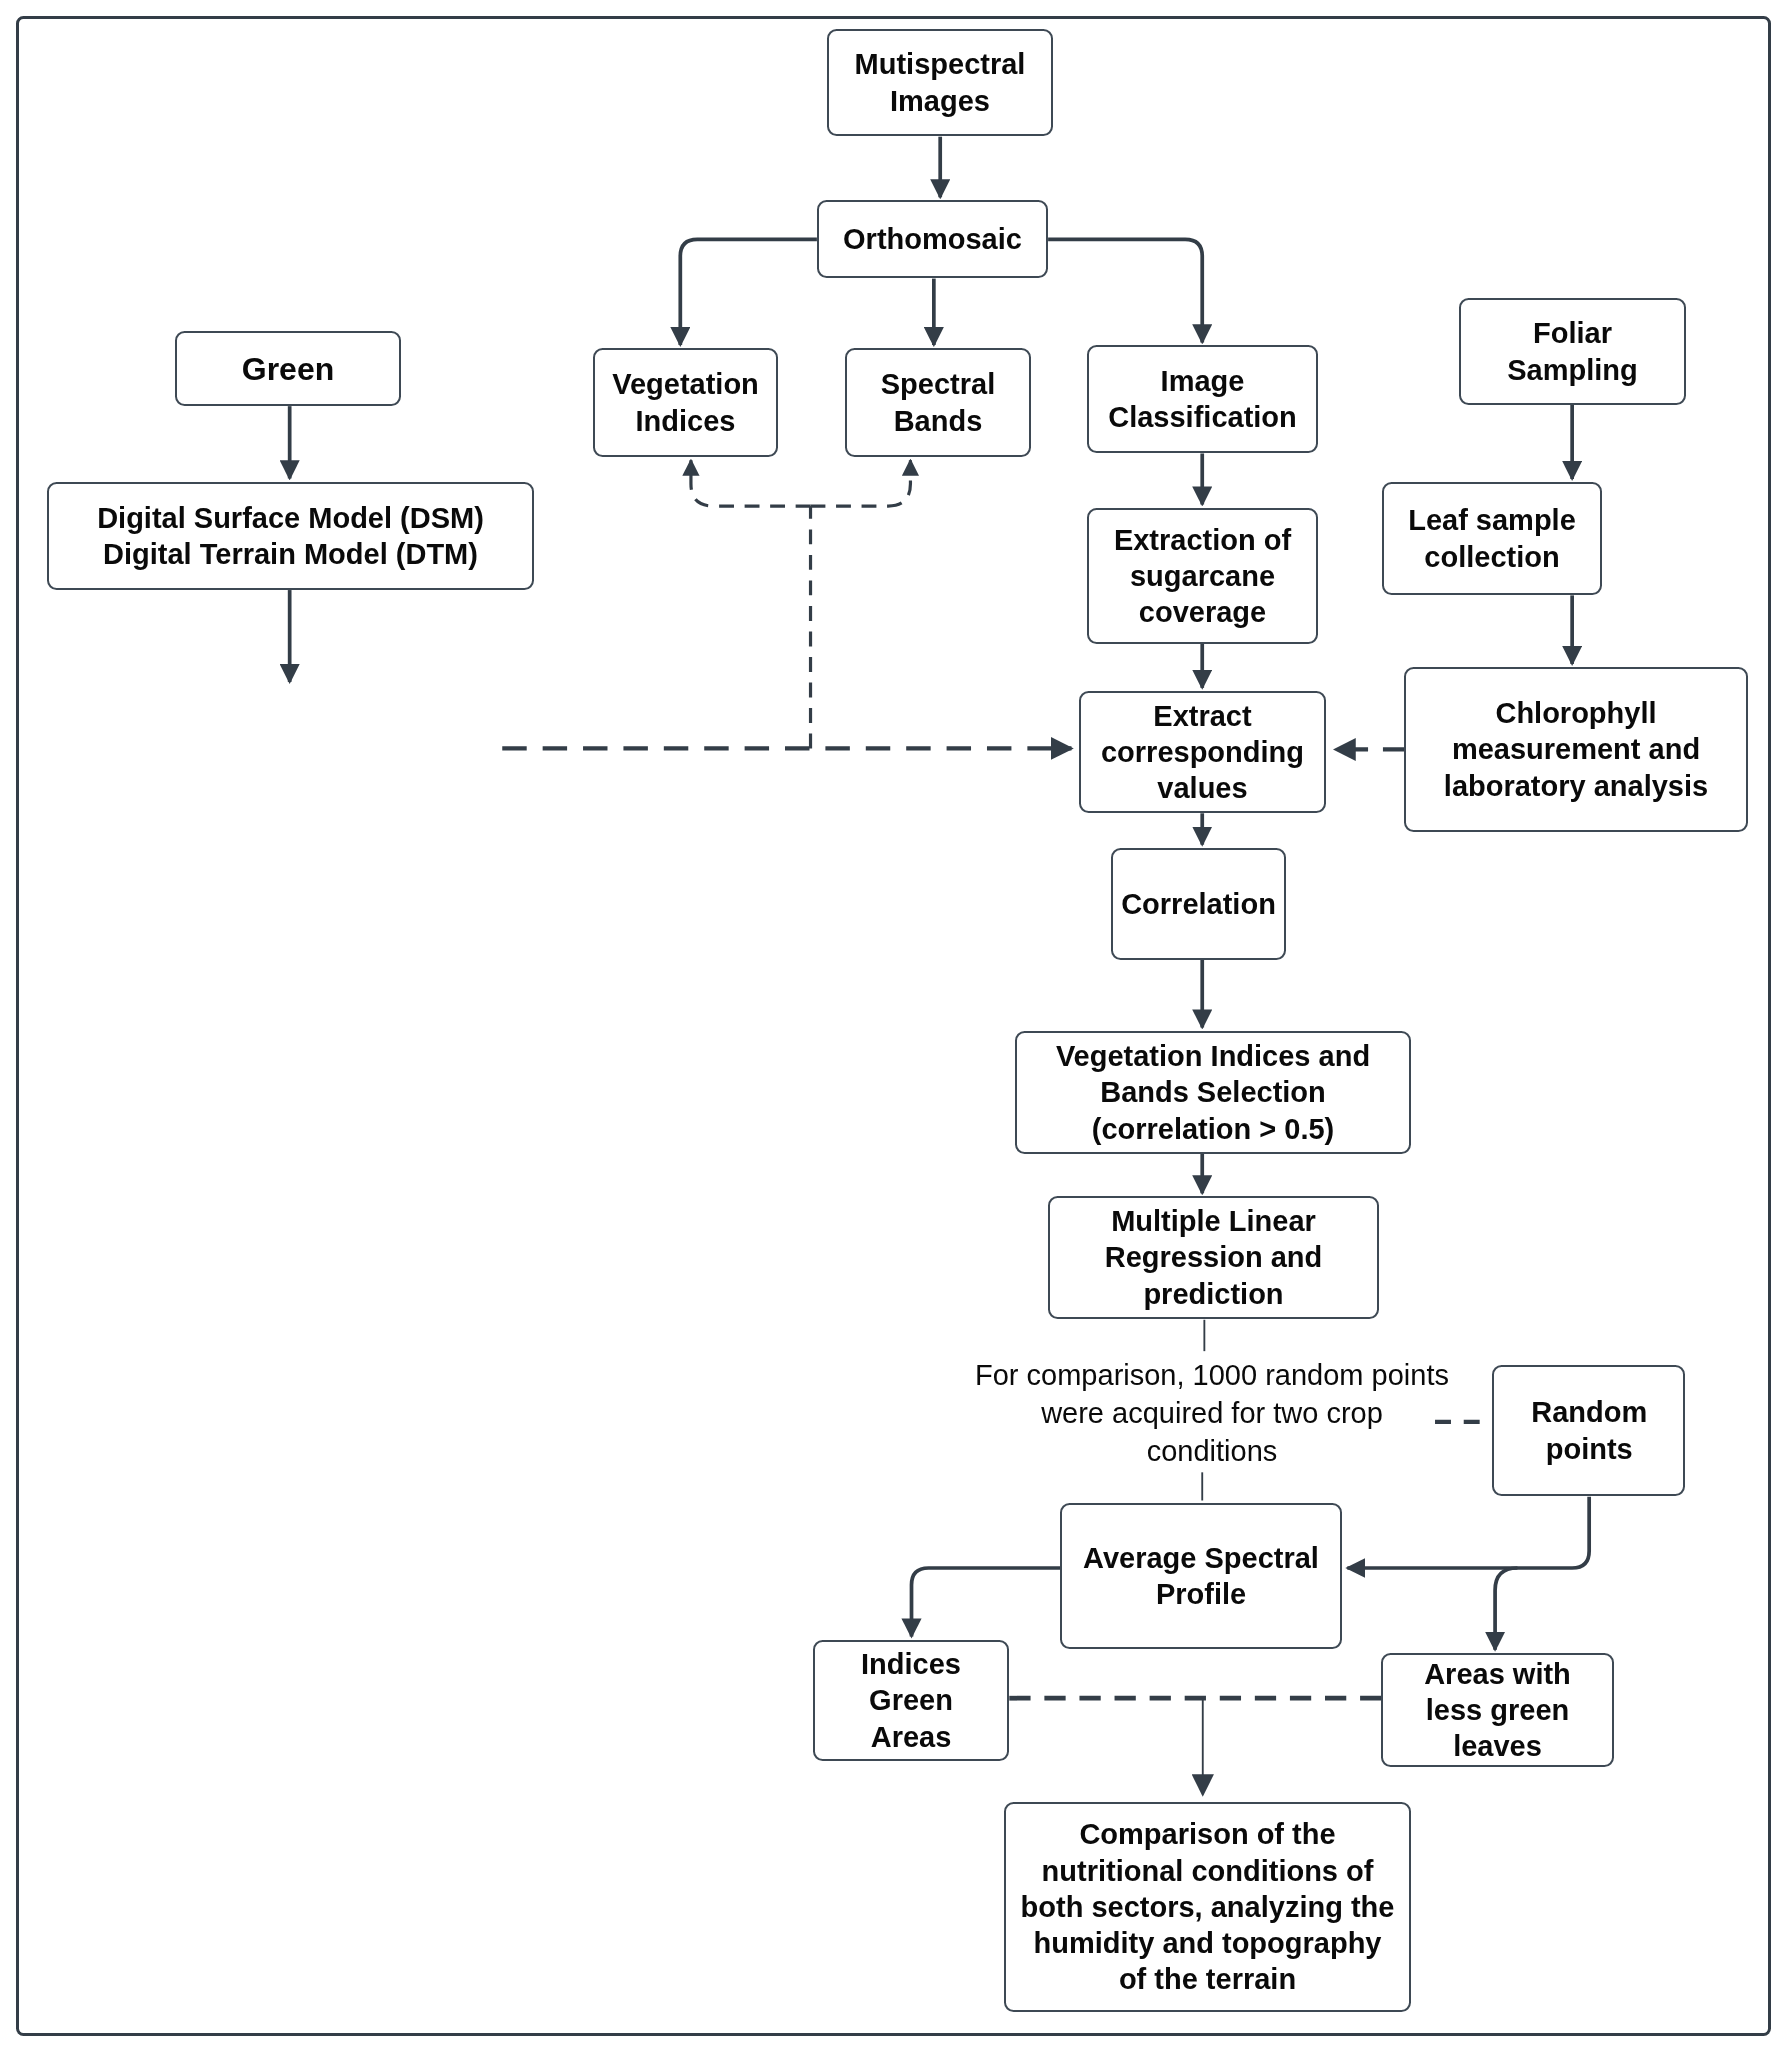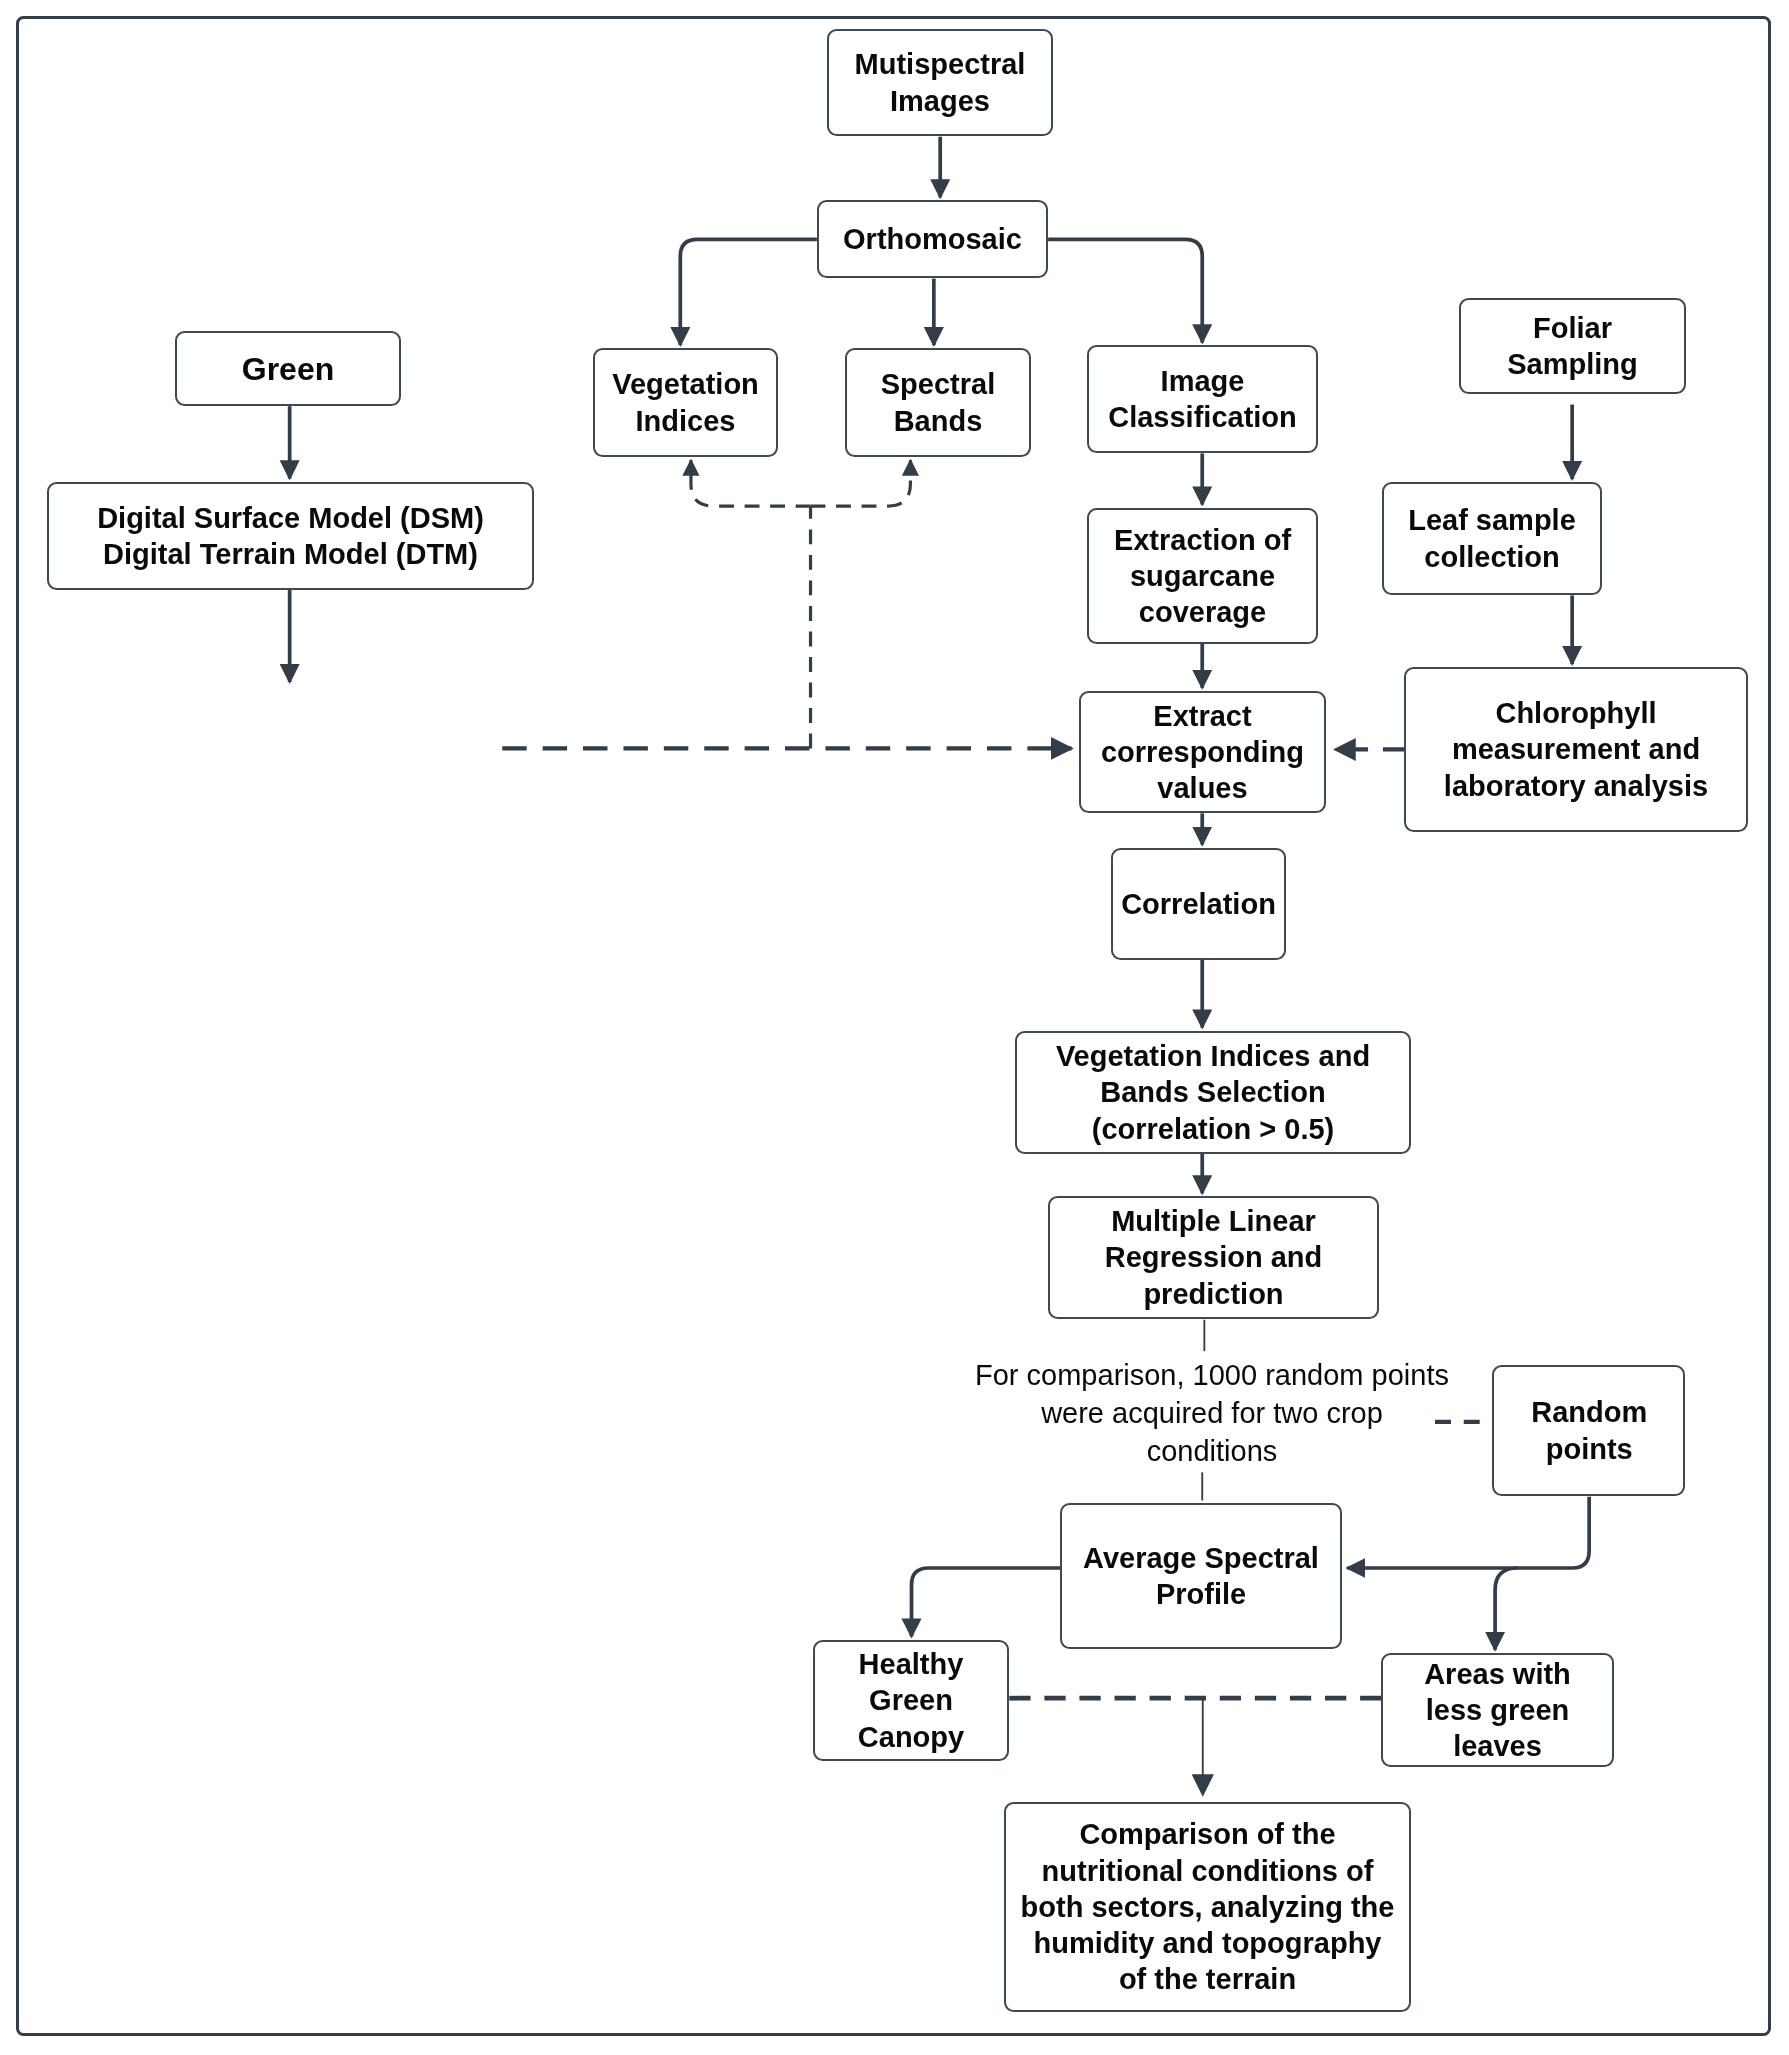--- a/index.html
+++ b/index.html
@@ -105,28 +105,28 @@
     </g>
   </svg>
 
   <div class="node" style="left:827px;top:29px;width:226px;height:107px;">Mutispectral Images</div>
   <div class="node" style="left:817px;top:200px;width:231px;height:78px;">Orthomosaic</div>
   <div class="node" style="left:593px;top:348px;width:185px;height:109px;">Vegetation Indices</div>
   <div class="node" style="left:845px;top:348px;width:186px;height:109px;">Spectral Bands</div>
   <div class="node" style="left:1087px;top:345px;width:231px;height:108px;">Image Classification</div>
   <div class="node" style="left:175px;top:331px;width:226px;height:75px;font-size:32px;">Green</div>
   <div class="node" style="left:47px;top:482px;width:487px;height:108px;">Digital Surface Model (DSM) Digital Terrain Model (DTM)</div>
-  <div class="node" style="left:1459px;top:298px;width:227px;height:96px;">Foliar Sampling</div>
+  <div class="node" style="left:1459px;top:298px;width:227px;height:107px;">Foliar Sampling</div>
   <div class="node" style="left:1382px;top:482px;width:220px;height:113px;">Leaf sample collection</div>
   <div class="node" style="left:1404px;top:667px;width:344px;height:165px;">Chlorophyll measurement and laboratory analysis</div>
   <div class="node" style="left:1087px;top:508px;width:231px;height:136px;">Extraction of sugarcane coverage</div>
   <div class="node" style="left:1079px;top:691px;width:247px;height:122px;">Extract corresponding values</div>
   <div class="node" style="left:1111px;top:848px;width:175px;height:112px;">Correlation</div>
   <div class="node" style="left:1015px;top:1031px;width:396px;height:123px;">Vegetation Indices and Bands Selection (correlation &gt; 0.5)</div>
   <div class="node" style="left:1048px;top:1196px;width:331px;height:123px;">Multiple Linear Regression and prediction</div>
   <div class="note" style="left:973px;top:1353px;width:478px;height:120px;">For comparison, 1000 random points were acquired for two crop conditions</div>
   <div class="node" style="left:1492px;top:1365px;width:193px;height:131px;padding-left:12px;">Random points</div>
   <div class="node" style="left:1060px;top:1503px;width:282px;height:146px;">Average Spectral Profile</div>
-  <div class="node" style="left:813px;top:1640px;width:196px;height:121px;">Healthy Green Canopy</div>
+  <div class="node" style="left:813px;top:1640px;width:196px;height:121px;">Indices Green Areas</div>
   <div class="node" style="left:1381px;top:1653px;width:233px;height:114px;">Areas with less green leaves</div>
   <div class="node" style="left:1004px;top:1802px;width:407px;height:210px;">Comparison of the nutritional conditions of both sectors, analyzing the humidity and topography of the terrain</div>
 </div>
 
 
 </body></html>

